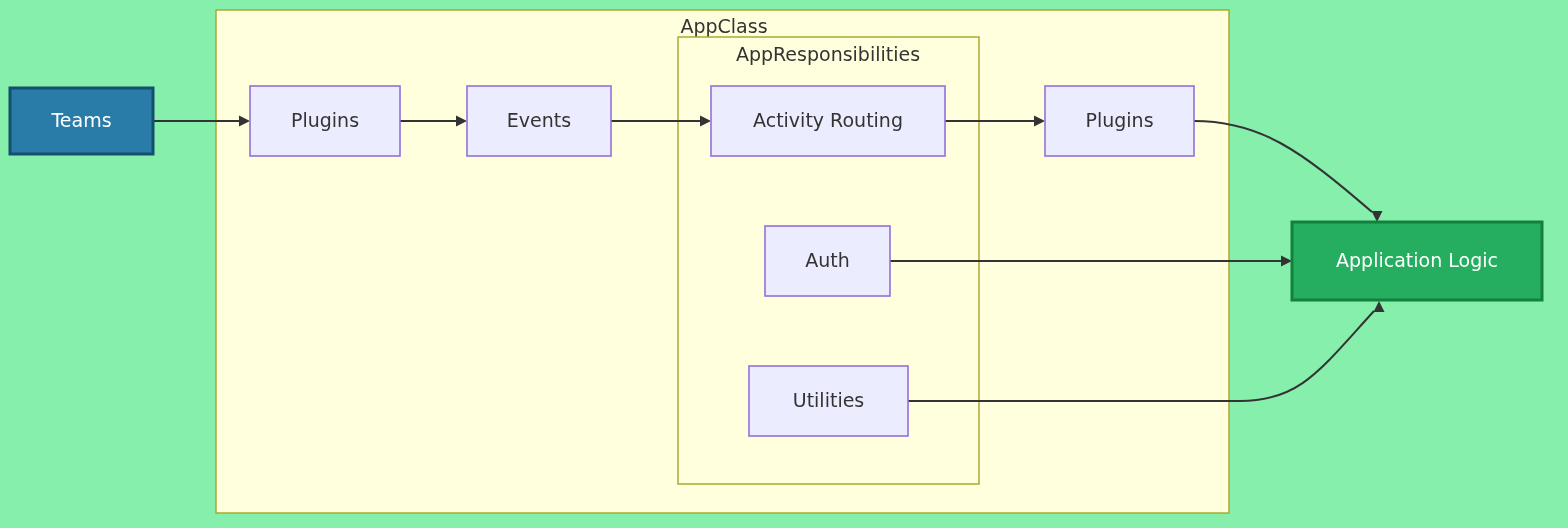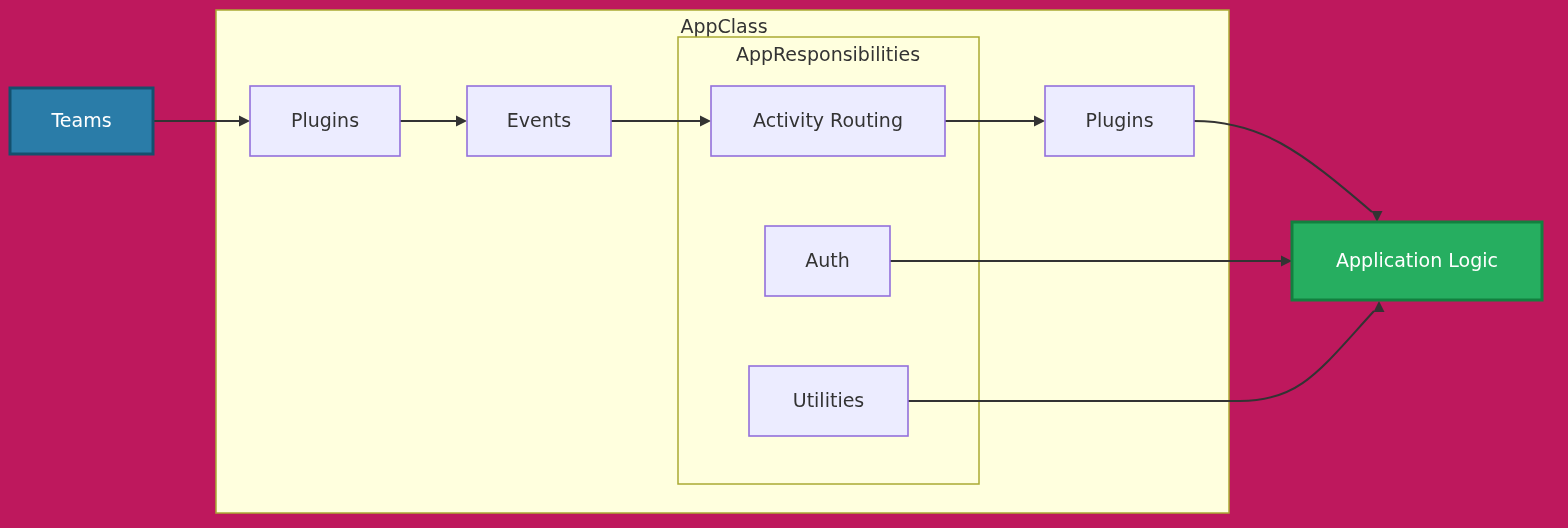--- a/index.html
+++ b/index.html
@@ -70,21 +70,21 @@
     stroke-width: 2px;
   }
   .arrow-head {
     fill: #333333;
     stroke: none;
   }
 </style>
 </head>
 <body style="background: rgb(0, 0, 0);">
 
-<div id="canvas" style="background: #be185d; text-decoration: underline;">
+<div id="canvas" style="background: #86efac; text-decoration: underline;">
   <svg id="diagram" viewBox="0 0 1568 528">
 
     <g>
       <rect class="cluster-rect" id="cl0-rect" x="216" y="10" width="1013" height="503" fill="#ffffde" stroke="#aaaa33"></rect>
       <text class="cluster-label" id="cl0-label" x="724" y="27">AppClass</text>
     </g>
 
     <g>
       <rect class="cluster-rect" id="cl1-rect" x="678" y="37" width="301" height="447" fill="#ffffde" stroke="#aaaa33"></rect>
       <text class="cluster-label" id="cl1-label" x="828" y="55">AppResponsibilities</text>

